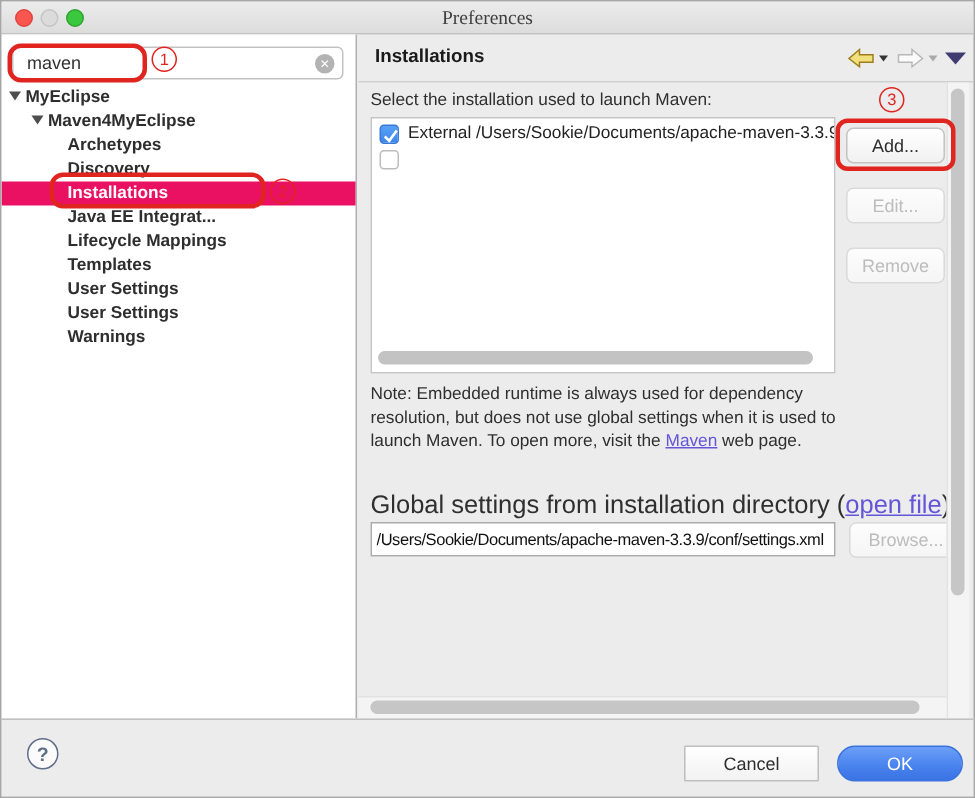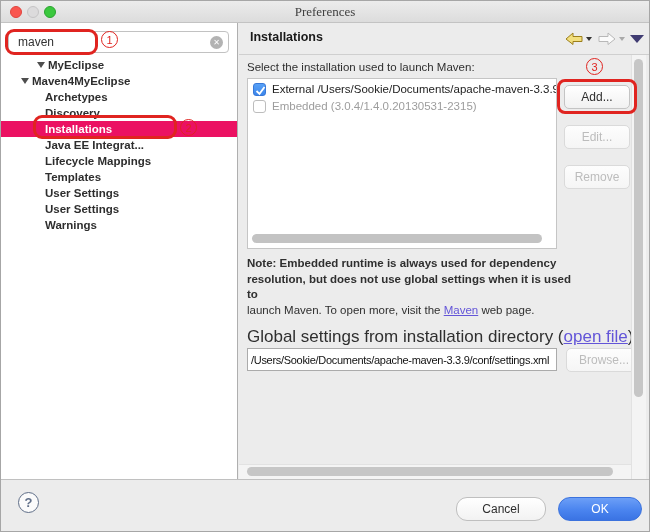--- a/index.html
+++ b/index.html
@@ -44,21 +44,21 @@
   .search-clear{
     position:absolute; right:5px; top:4px; width:13px; height:13px;
     border-radius:50%; background:#B3B3B3; color:#FFF; font-size:8px;
     line-height:13px; text-align:center; cursor:default;
   }
   .tree{ position:absolute; top:34px; left:0; right:0; list-style:none; }
   .tree li{
     height:16px; line-height:16px; font-size:11.5px; font-weight:bold;
     color:#2E2E2E; white-space:nowrap; overflow:hidden;
   }
-  .tree li.lvl0{ padding-left:24px;margin-left:12px; }
+  .tree li.lvl0{ padding-left:5px; }
   .tree li.lvl1{ padding-left:20px; }
   .tree li.lvl2{ padding-left:44px; }
   .tree li.selected{ background:#EB1162; color:#FFFFFF; }
   .tri{
     display:inline-block; width:0; height:0; margin-right:3px;
     border-left:4.5px solid transparent; border-right:4.5px solid transparent;
     border-top:6px solid #4E4E4E; vertical-align:1px;
   }
 
   
@@ -114,21 +114,21 @@
   }
   #btn-add{ left:563px; top:84px; width:66px; }
   #btn-edit{ left:563px; top:124px; width:66px; }
   #btn-remove{ left:563px; top:164px; width:66px; }
   #btn-browse{ left:565px; top:347px; width:76px; }
 
   .note{
     position:absolute; left:246px; top:255px; width:330px;
     font-size:11.5px; line-height:15.5px; color:#2F2F2F;
   }
-  .note .ln{ display:block;font-weight:bold; }
+  .note .ln{ display:block; }
   .note .ln3{ display:block; }
   a.lnk{ color:#6355D8; text-decoration:underline; cursor:pointer; }
 
   .global-label{ position:absolute; left:246px; top:326px; font-size:17px; color:#2F2F2F; }
   .path-field{
     position:absolute; left:246px; top:347px; width:310px; height:23px;
     background:#FFF; border:1px solid #ABABAB;
   }
   .path-field input{
     width:100%; height:100%; border:none; outline:none; background:transparent;
@@ -160,21 +160,21 @@
     background:#ECECEC; border-top:1px solid #C0C0C0;
   }
   .help-btn{
     position:absolute; left:17px; top:12px; width:21px; height:21px;
     border:1.5px solid #5F6E88; border-radius:50%; color:#5F6E88;
     font-size:13px; font-weight:bold; text-align:center; line-height:19px;
     background:#FBFBFB;
   }
   .btn-cancel{
     position:absolute; left:455px; top:17px; width:90px; height:24px;
-    border-radius:11px; background:linear-gradient(180deg,#FFFFFF,#F2F2F2);
+    border-radius:1px; background:linear-gradient(180deg,#FFFFFF,#F2F2F2);
     border:1px solid #BFBFBF; font-size:12px; color:#2E2E2E;
     text-align:center; line-height:22px; font-family:"Liberation Sans",sans-serif;
   }
   .btn-ok{
     position:absolute; left:557px; top:17px; width:84px; height:24px;
     border-radius:12px; background:linear-gradient(180deg,#6C9FF7,#4A84EF 55%,#3A73E3);
     border:1px solid #3B72DD; font-size:12px; color:#FFF;
     text-align:center; line-height:22px; font-family:"Liberation Sans",sans-serif;
   }
 
@@ -245,21 +245,20 @@
     <div class="list-row first">
       <span class="cbox checked">
         <svg width="13" height="13">
             <polyline points="2.5,7 5.5,9.8 10.5,3" fill="none" stroke="#FFF" stroke-width="1.8"></polyline>
           </svg>
       </span>
       <span>External /Users/Sookie/Documents/apache-maven-3.3.9 (3.3.9</span>
     </div>
     <div class="list-row second">
       <span class="cbox unchecked"></span>
-      <span>Embedded (3.0.4/1.4.0.20130531-2315)</span>
     </div>
     <div class="list-hscroll"></div>
   </div>
 
   <button class="btn" id="btn-add">Add...</button>
   <button class="btn disabled" id="btn-edit">Edit...</button>
   <button class="btn disabled" id="btn-remove">Remove</button>
 
   <div class="note">
     <span class="ln">Note: Embedded runtime is always used for dependency</span>

